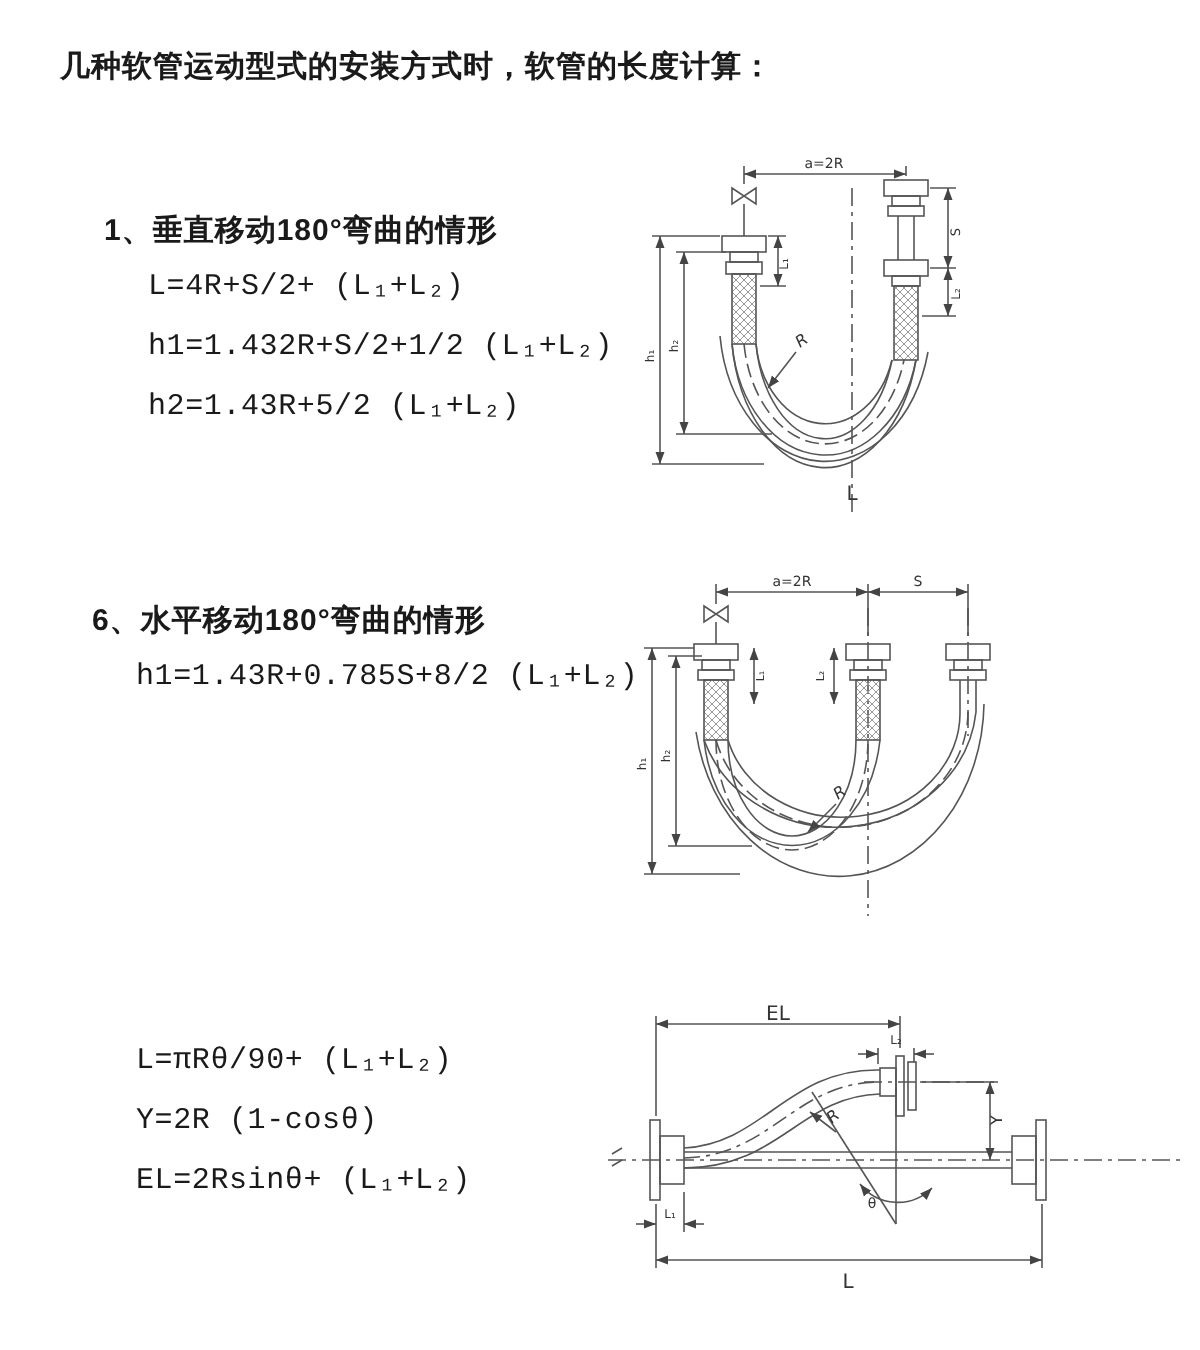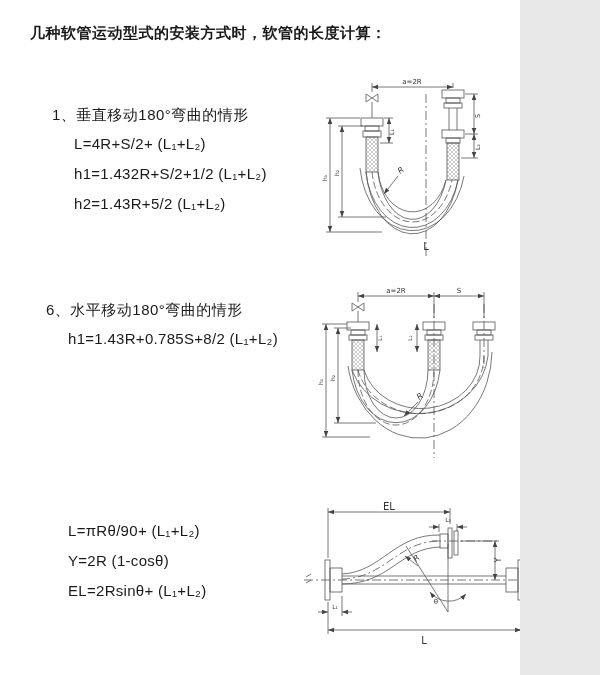--- a/index.html
+++ b/index.html
@@ -1,21 +1,21 @@
 <!DOCTYPE html>
 <html><head>
 <meta charset="utf-8">
 <style>
   html,body{margin:0;padding:0;background:#e8e8e8;}
-  .page{position:relative;width:520px;height:675px;background:#ffffff;overflow:hidden;
+  .page{position:relative;width:600px;height:675px;background:#ffffff;overflow:hidden;
         font-family:"Liberation Sans","DejaVu Sans",sans-serif;color:#1a1a1a;}
   .title{position:absolute;left:30px;top:24px;font-size:15px;font-weight:600;letter-spacing:.5px;}
   .sec{position:absolute;font-size:15px;}
-  .sec-heading{font-weight:400;letter-spacing:.5px;}
-  .formulas{margin-left:22px;margin-top:4px;}
+  .sec-heading{font-weight:700;letter-spacing:.5px;}
+  .formulas{margin-left:22px;margin-top:4px;font-family:Liberation Mono, monospace;}
   .formula{line-height:30px;font-weight:500;letter-spacing:.3px;white-space:pre;}
   .diag{position:absolute;}
   .diag text{fill:#333;font-family:"DejaVu Sans",sans-serif;}
 </style>
 </head>
 <body>
 
 <div class="page">
 
   <div class="title">几种软管运动型式的安装方式时，软管的长度计算：</div>

